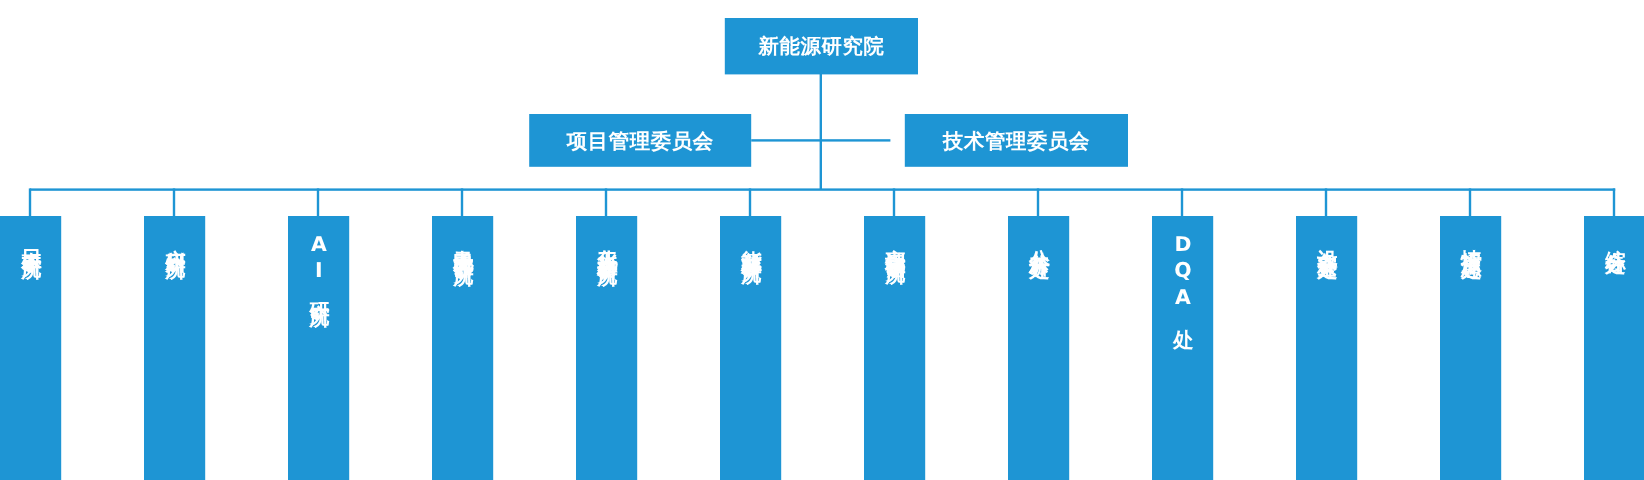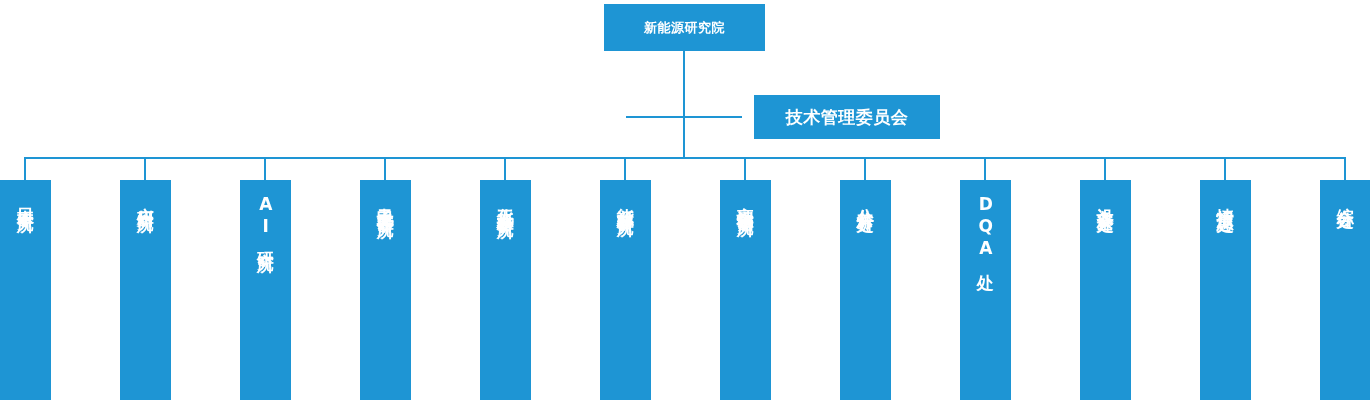--- a/index.html
+++ b/index.html
@@ -33,24 +33,24 @@
     color: #ffffff;
     font-weight: bold;
     box-sizing: border-box;
     display: flex;
     align-items: center;
     justify-content: center;
   }
 
   .node-root {
     left: 604px;
-    top: 4px;
+    top: 15px;
     width: 161px;
     height: 47px;
-    font-size: 13px;
+    font-size: 17px;
     letter-spacing: 0.5px;
   }
 
   .node-committee {
     top: 95px;
     height: 44px;
     font-size: 17px;
     letter-spacing: 0.5px;
   }
   .committee-left  { left: 441px; width: 185px; }
@@ -94,20 +94,23 @@
   <div class="line v-line" style="left:864px;  top:157px; height:23px;"></div>
   <div class="line v-line" style="left:984px;  top:157px; height:23px;"></div>
   <div class="line v-line" style="left:1104px; top:157px; height:23px;"></div>
   <div class="line v-line" style="left:1224px; top:157px; height:23px;"></div>
   <div class="line v-line" style="left:1344px; top:157px; height:23px;"></div>
 
   <div class="node node-root">
     <span>新能源研究院</span>
   </div>
 
+  <div class="node node-committee committee-left">
+    <span>项目管理委员会</span>
+  </div>
   <div class="node node-committee committee-right">
     <span>技术管理委员会</span>
   </div>
 
   <div class="node node-leaf" style="left:0px;">
     <span class="leaf-text">日本研究所</span>
   </div>
   <div class="node node-leaf" style="left:120px;">
     <span class="leaf-text">广州研究所</span>
   </div>

